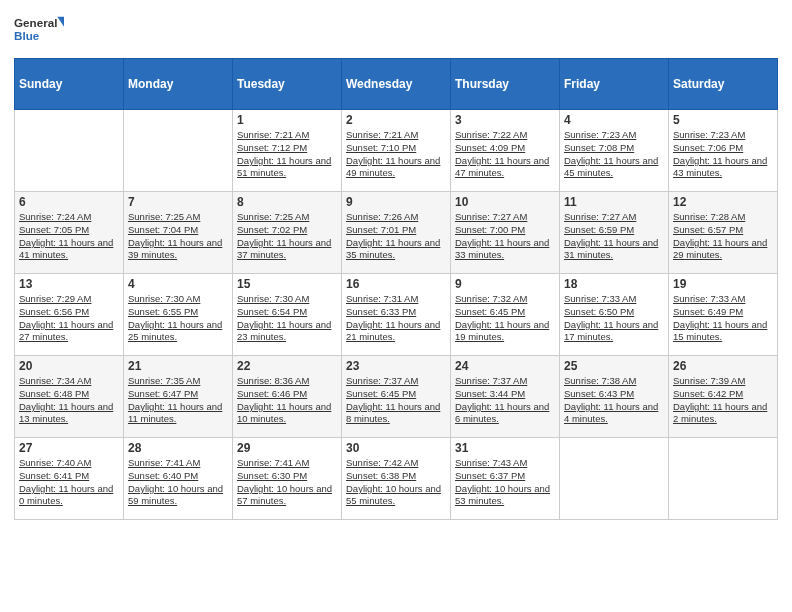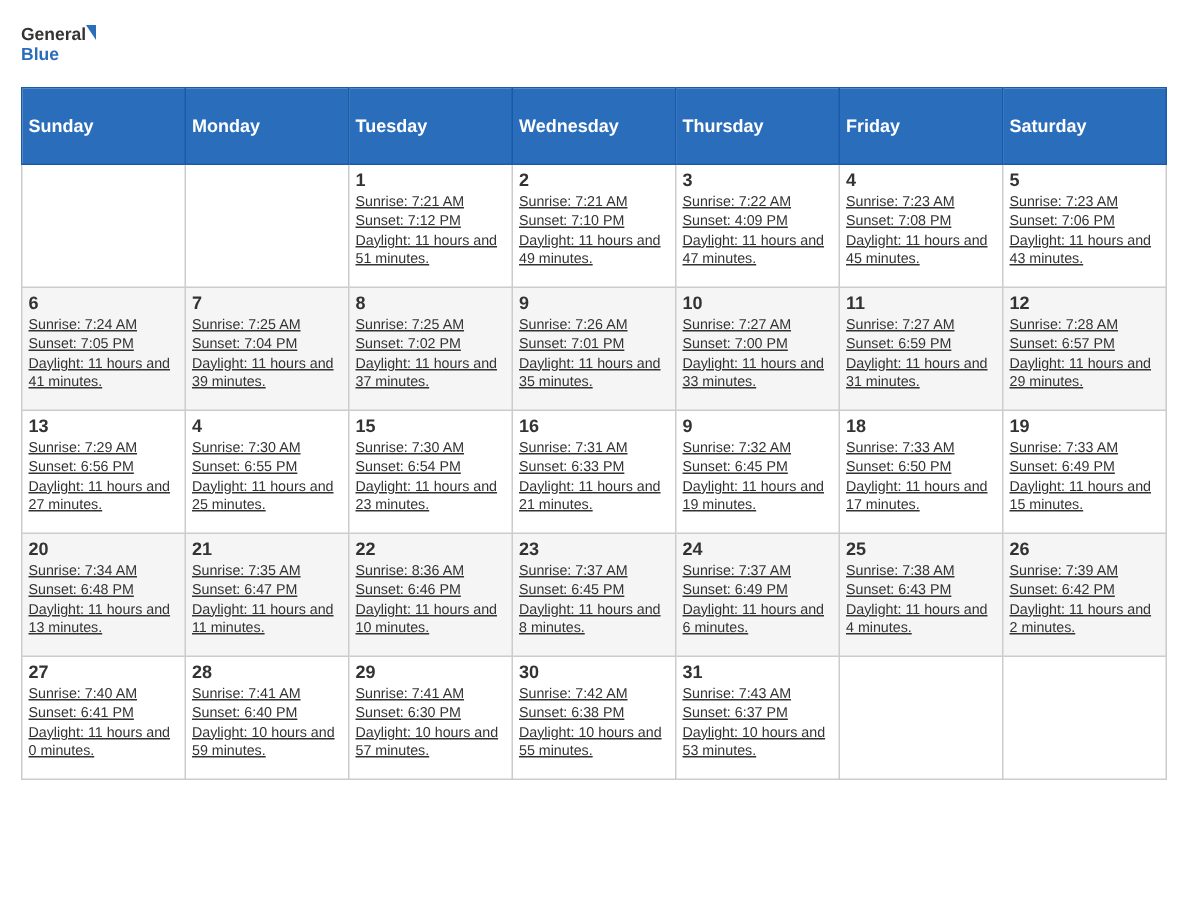--- a/index.html
+++ b/index.html
@@ -255,21 +255,21 @@
           </td>
           <td>
             <span class="day-num">23</span>
             <div class="day-info">Sunrise: 7:37 AM
 Sunset: 6:45 PM
 Daylight: 11 hours and 8 minutes.</div>
           </td>
           <td>
             <span class="day-num">24</span>
             <div class="day-info">Sunrise: 7:37 AM
-Sunset: 6:49 PM
+Sunset: 3:44 PM
 Daylight: 11 hours and 6 minutes.</div>
           </td>
           <td>
             <span class="day-num">25</span>
             <div class="day-info">Sunrise: 7:38 AM
 Sunset: 6:43 PM
 Daylight: 11 hours and 4 minutes.</div>
           </td>
           <td>
             <span class="day-num">26</span>

